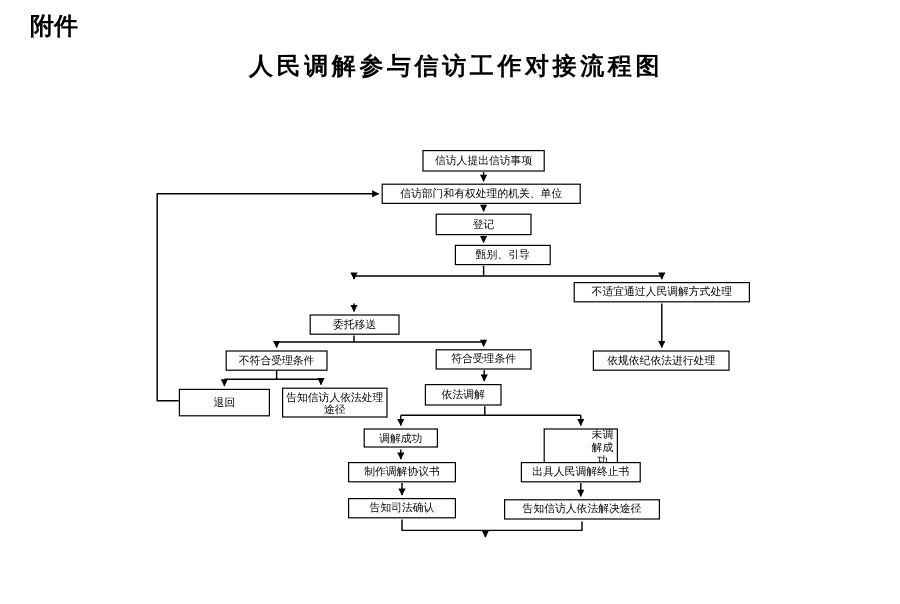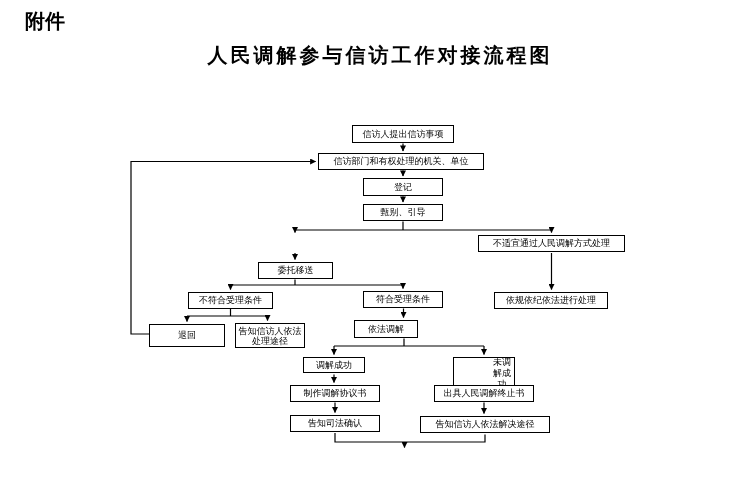--- a/index.html
+++ b/index.html
@@ -57,28 +57,28 @@
       <path marker-end="url(#ah)" d="M335,402.5 V412.5"></path>
       <path marker-end="url(#ah)" d="M484,402.5 V413.5"></path>
       <path marker-end="url(#ah)" d="M404.5,442 V447.5"></path>
       <path marker-end="url(#ah)" d="M149,334 H131 V161.5 H315.5"></path>
     </g>
   </svg>
 
   <div class="node" style="left:318px;top:153px;width:166px;height:17px;">信访部门和有权处理的机关、单位</div>
   <div class="node" style="left:352px;top:125px;width:102px;height:18px;">信访人提出信访事项</div>
   <div class="node" style="left:363px;top:178px;width:80px;height:18px;">登记</div>
-  <div class="node" style="left:363px;top:204px;width:80px;height:17px;">甄别、引导</div>
+  <div class="node" style="left:379px;top:204px;width:80px;height:17px;">甄别、引导</div>
   <div class="node" style="left:478px;top:235px;width:147px;height:17px;">不适宜通过人民调解方式处理</div>
   <div class="node" style="left:258px;top:262px;width:75px;height:17px;">委托移送</div>
   <div class="node" style="left:188px;top:292px;width:85px;height:17px;">不符合受理条件</div>
   <div class="node" style="left:363px;top:291px;width:80px;height:17px;">符合受理条件</div>
   <div class="node" style="left:149px;top:324px;width:76px;height:23px;">退回</div>
   <div class="node" style="left:494px;top:292px;width:114px;height:17px;">依规依纪依法进行处理</div>
-  <div class="node" style="left:235px;top:323px;width:70px;height:25px;line-height:10px;">告知信访人依法处理途径</div>
+  <div class="node" style="left:235px;top:323px;width:88px;height:25px;line-height:10px;">告知信访人依法处理途径</div>
   <div class="node" style="left:354px;top:320px;width:64px;height:18px;">依法调解</div>
   <div class="node" style="left:303px;top:357px;width:62px;height:16px;">调解成功</div>
   <div class="node" style="left:453px;top:357px;width:62px;height:32px;padding-left:38px;">未调解成功</div>
   <div class="node" style="left:290px;top:385px;width:90px;height:17px;">制作调解协议书</div>
   <div class="node" style="left:434px;top:385px;width:100px;height:17px;">出具人民调解终止书</div>
   <div class="node" style="left:290px;top:415px;width:90px;height:17px;">告知司法确认</div>
   <div class="node" style="left:420px;top:416px;width:130px;height:17px;">告知信访人依法解决途径</div>
 
 </div>
 

